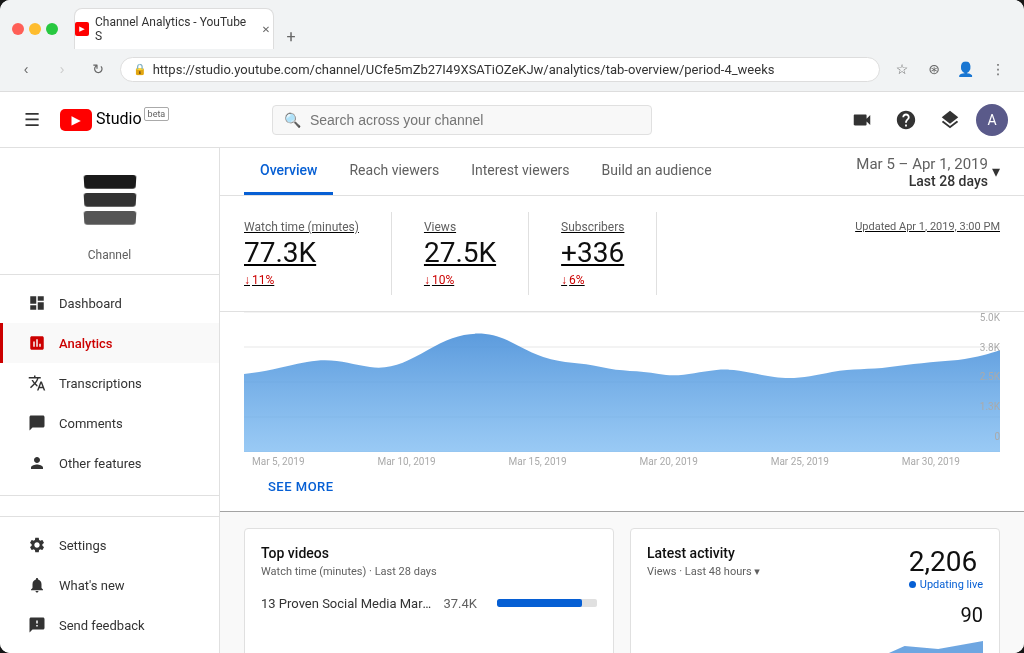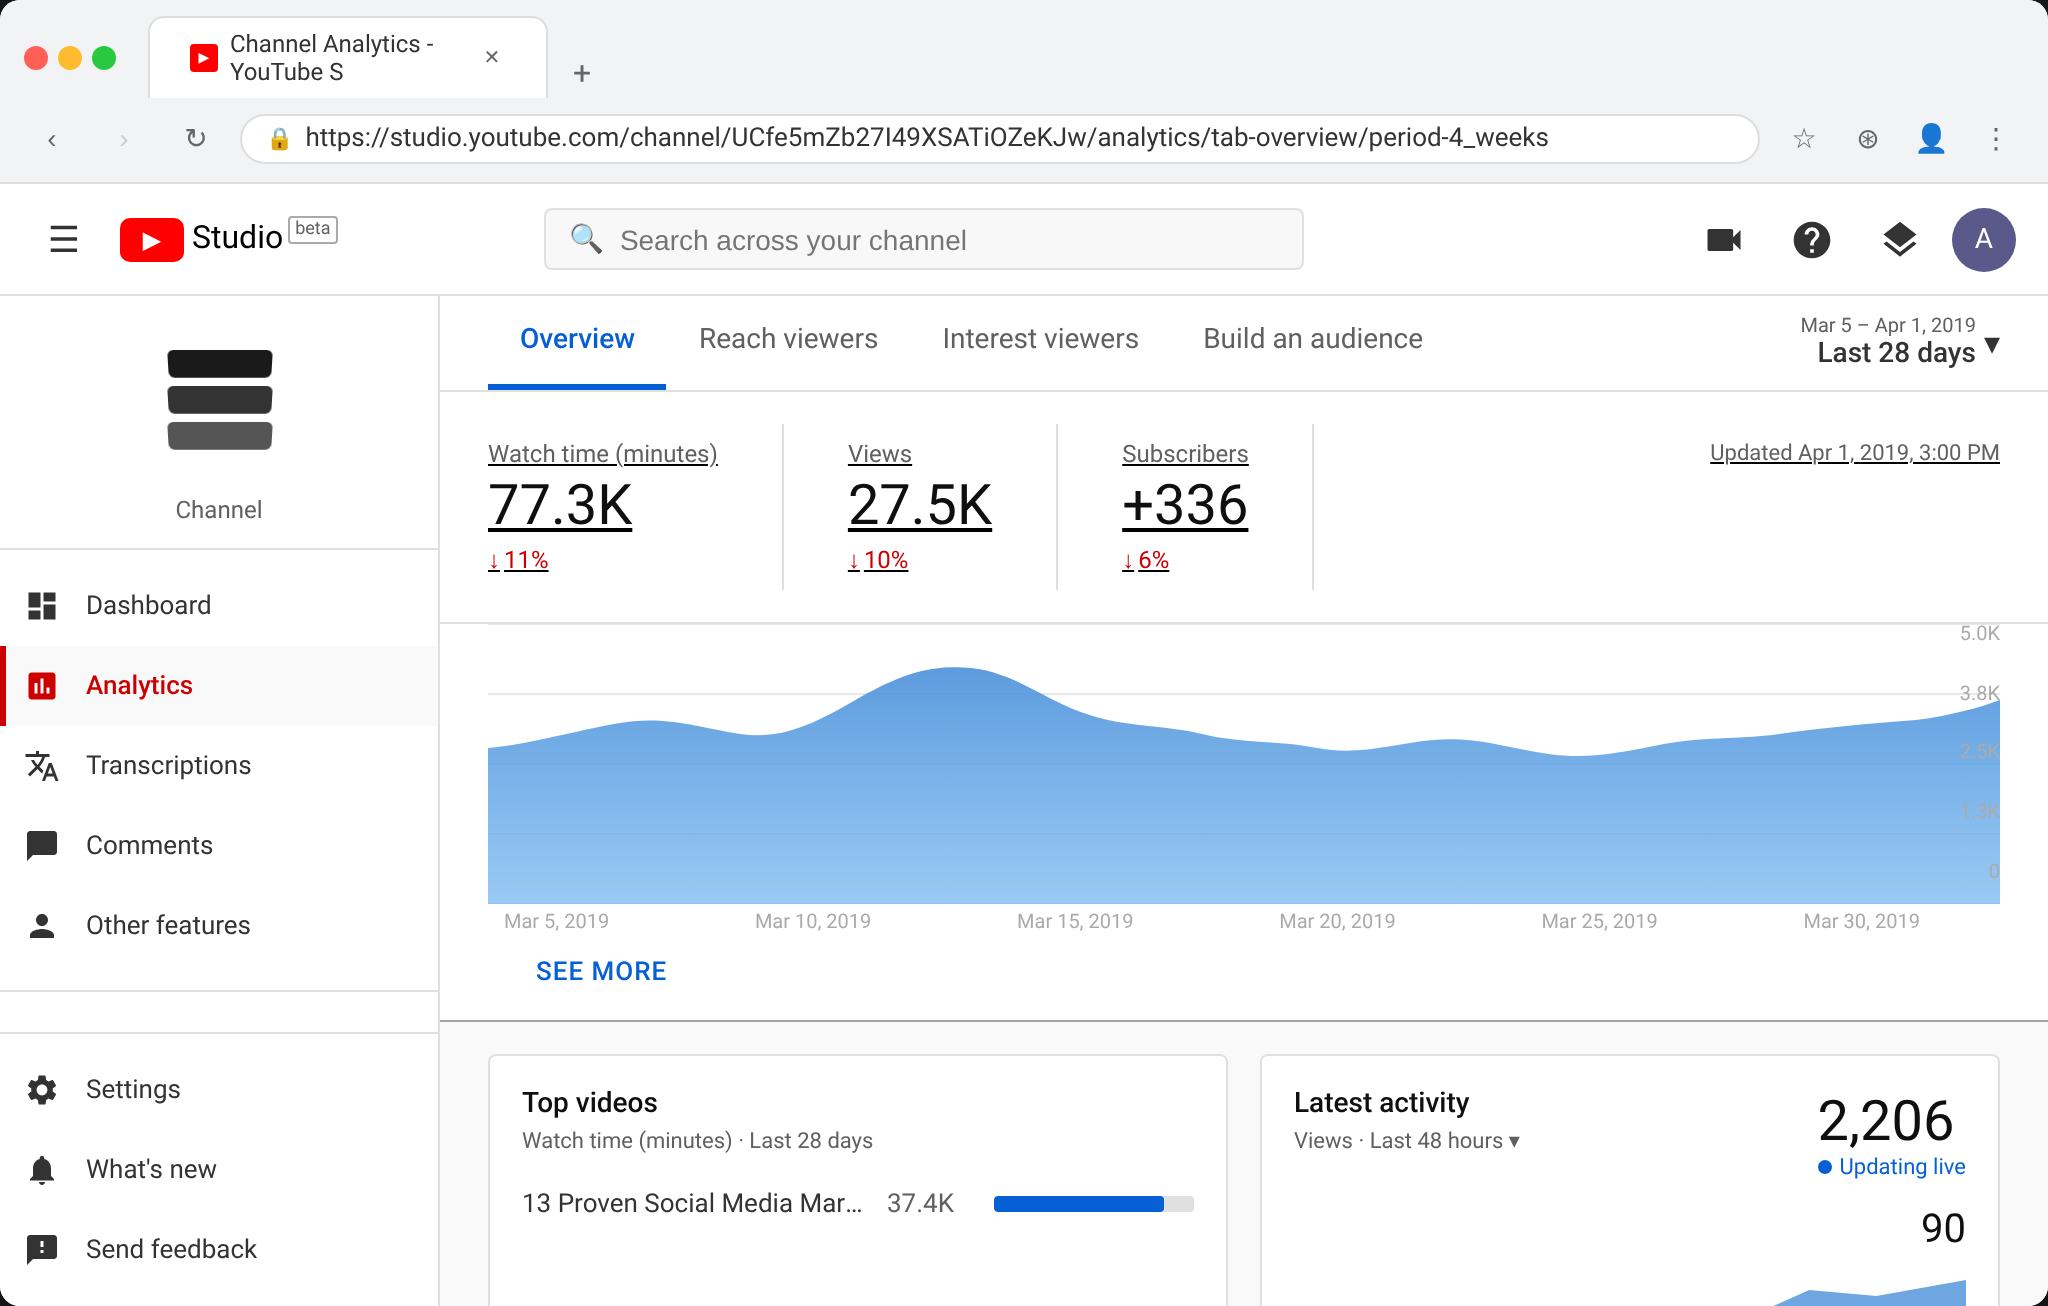--- a/index.html
+++ b/index.html
@@ -41,21 +41,21 @@
       display: flex;
       align-items: flex-end;
       margin-left: 8px;
     }
     .tab {
       display: flex;
       align-items: center;
       gap: 6px;
       background: #fff;
       border-radius: 8px 8px 0 0;
-      padding: 6px 20px;
+      padding: 6px 0;
       font-size: 12px;
       color: #333;
       border: 1px solid #ddd;
       border-bottom: none;
       max-width: 200px;
     }
     .tab-favicon {
       width: 14px;
       height: 14px;
       background: #ff0000;
@@ -234,21 +234,21 @@
       color: #606060;
       border-bottom: 1px solid #e0e0e0;
     }
     .nav-section {
       padding: 8px 0;
     }
     .nav-item {
       display: flex;
       align-items: center;
       gap: 12px;
-      padding: 10px 8px;
+      padding: 10px 24px;
       font-size: 13px;
       color: #333;
       cursor: pointer;
       border-left: 3px solid transparent;
     }
     .nav-item.active {
       color: #cc0000;
       background: #f9f9f9;
       border-left: 3px solid #cc0000;
       font-weight: 500;
@@ -302,21 +302,21 @@
       font-weight: 500;
     }
     .date-picker {
       display: flex;
       align-items: center;
       gap: 4px;
       cursor: pointer;
       text-align: right;
     }
     .date-range {
-      font-size: 10px;
+      font-size: 15px;
       color: #606060;
     }
     .date-label {
       font-size: 14px;
       font-weight: 500;
       color: #333;
     }
     .date-chevron { color: #333; font-size: 16px; }
 
     

